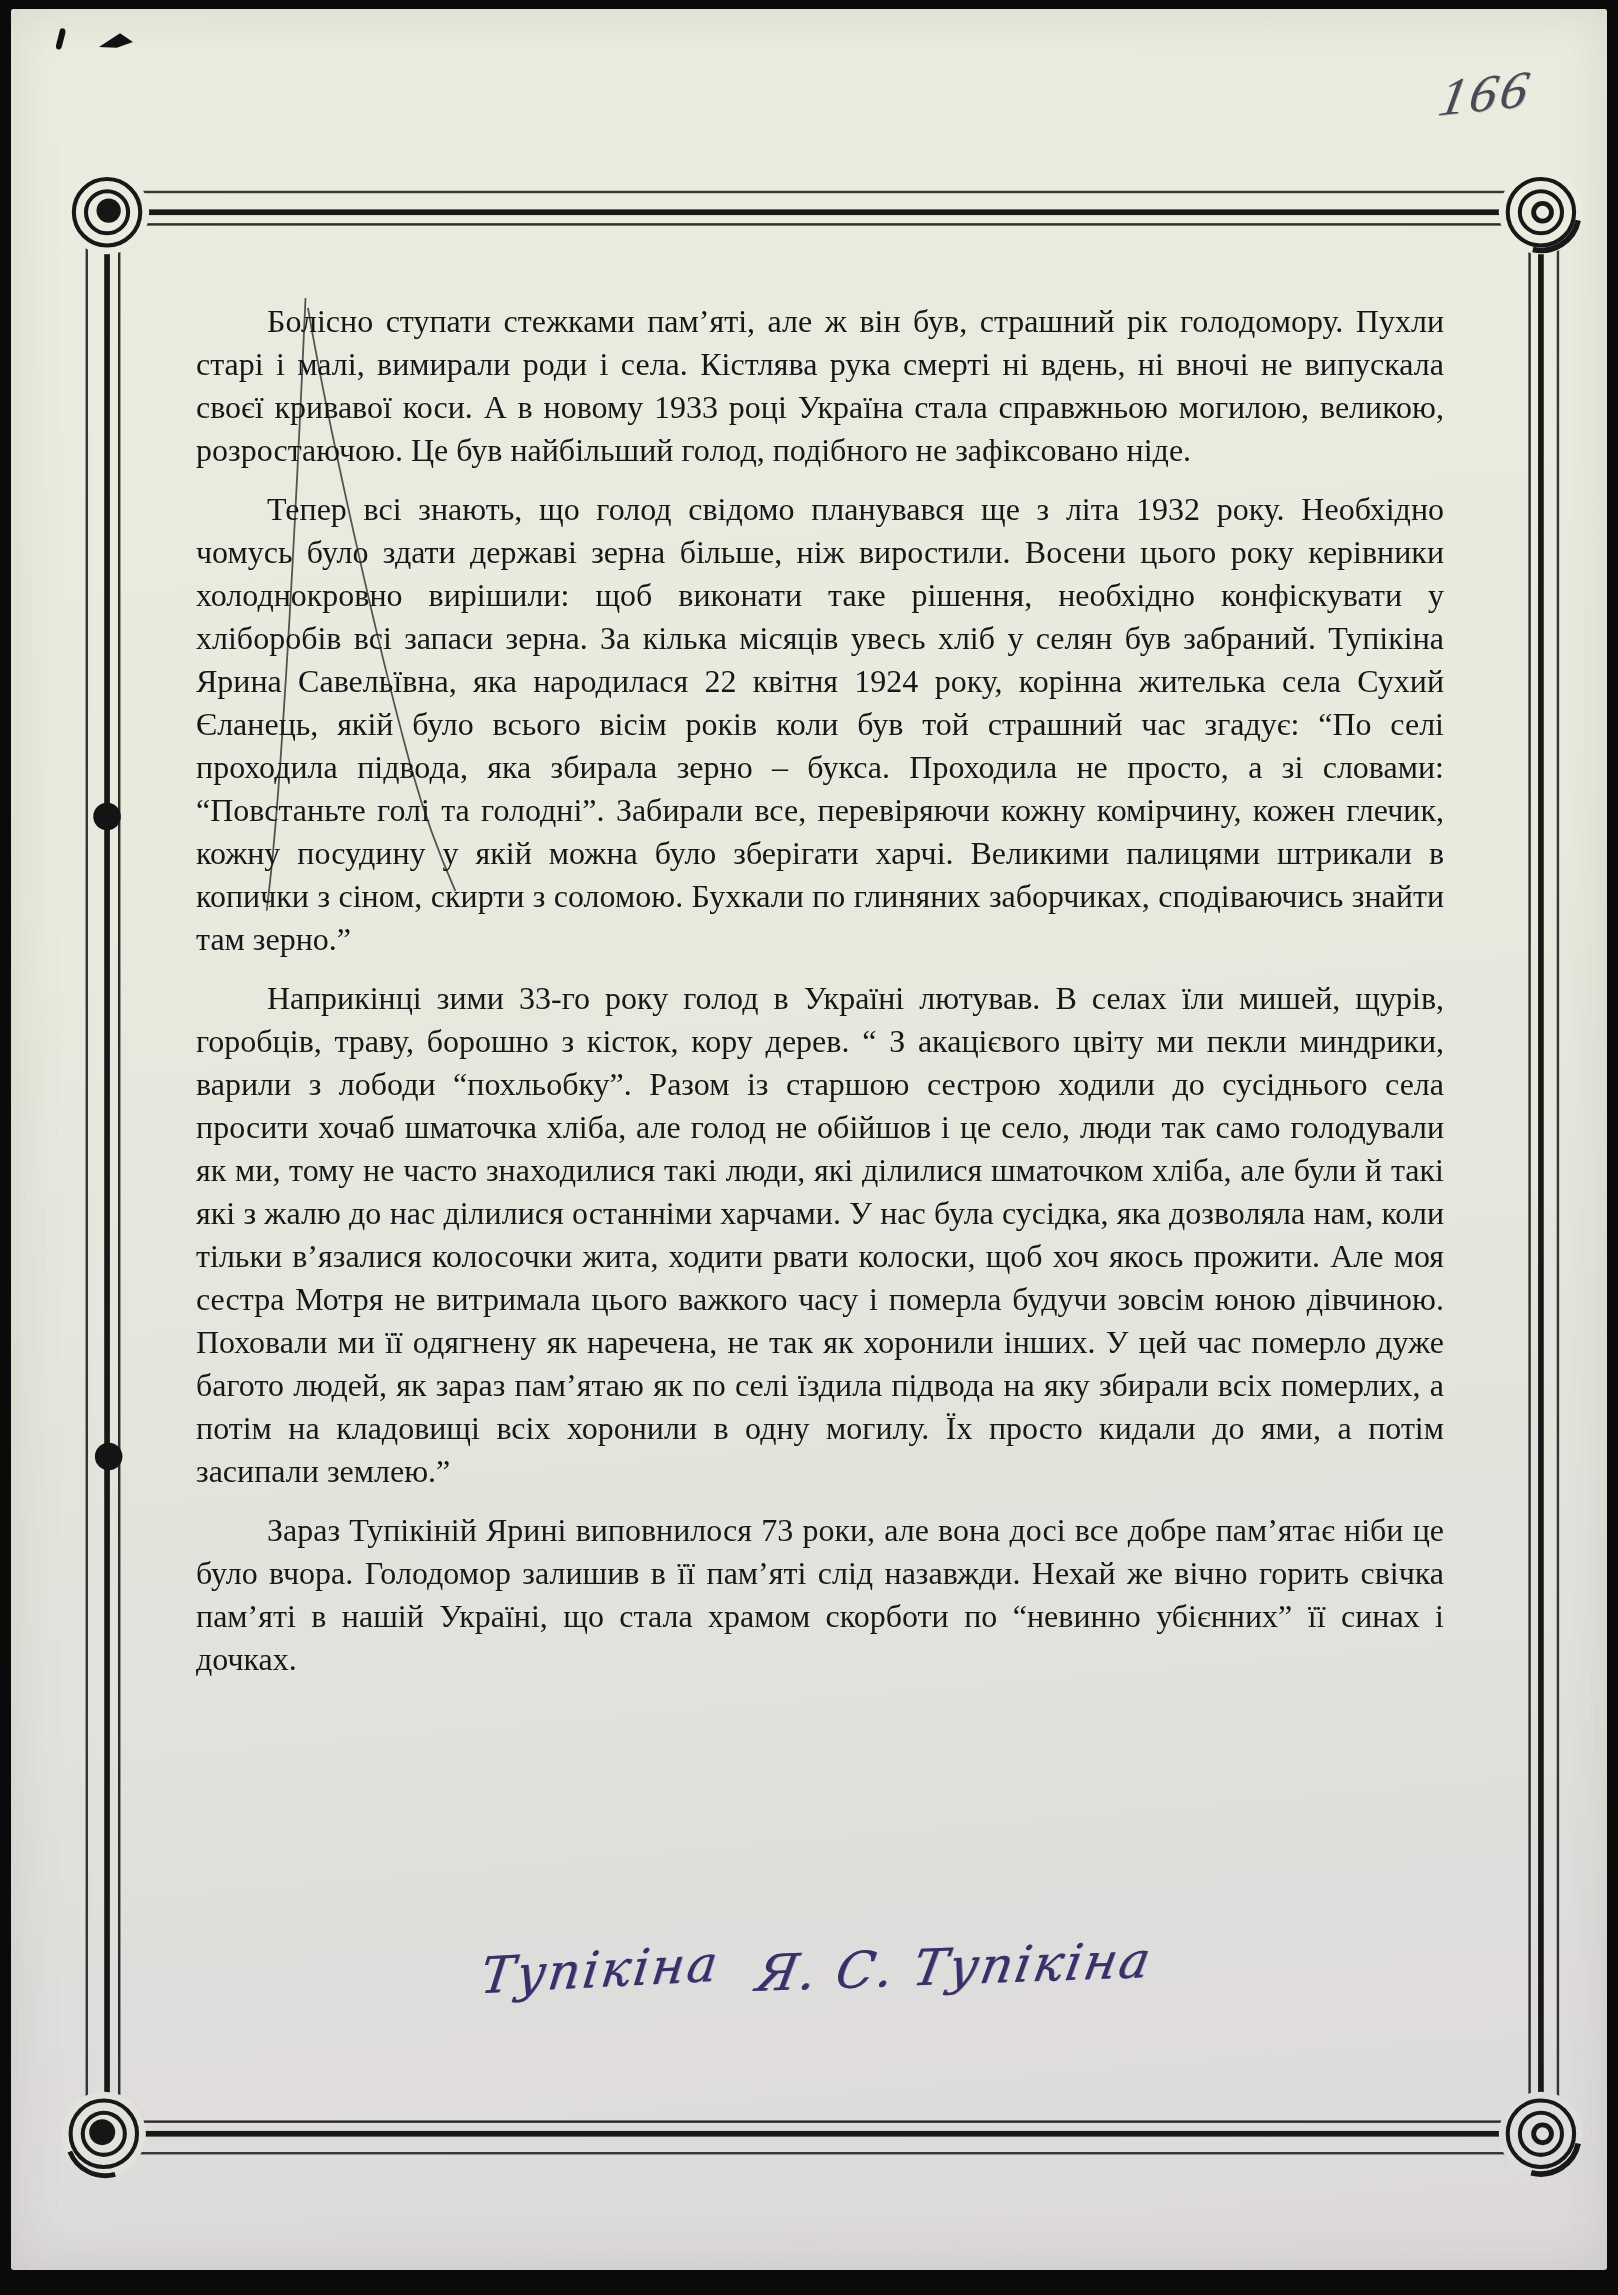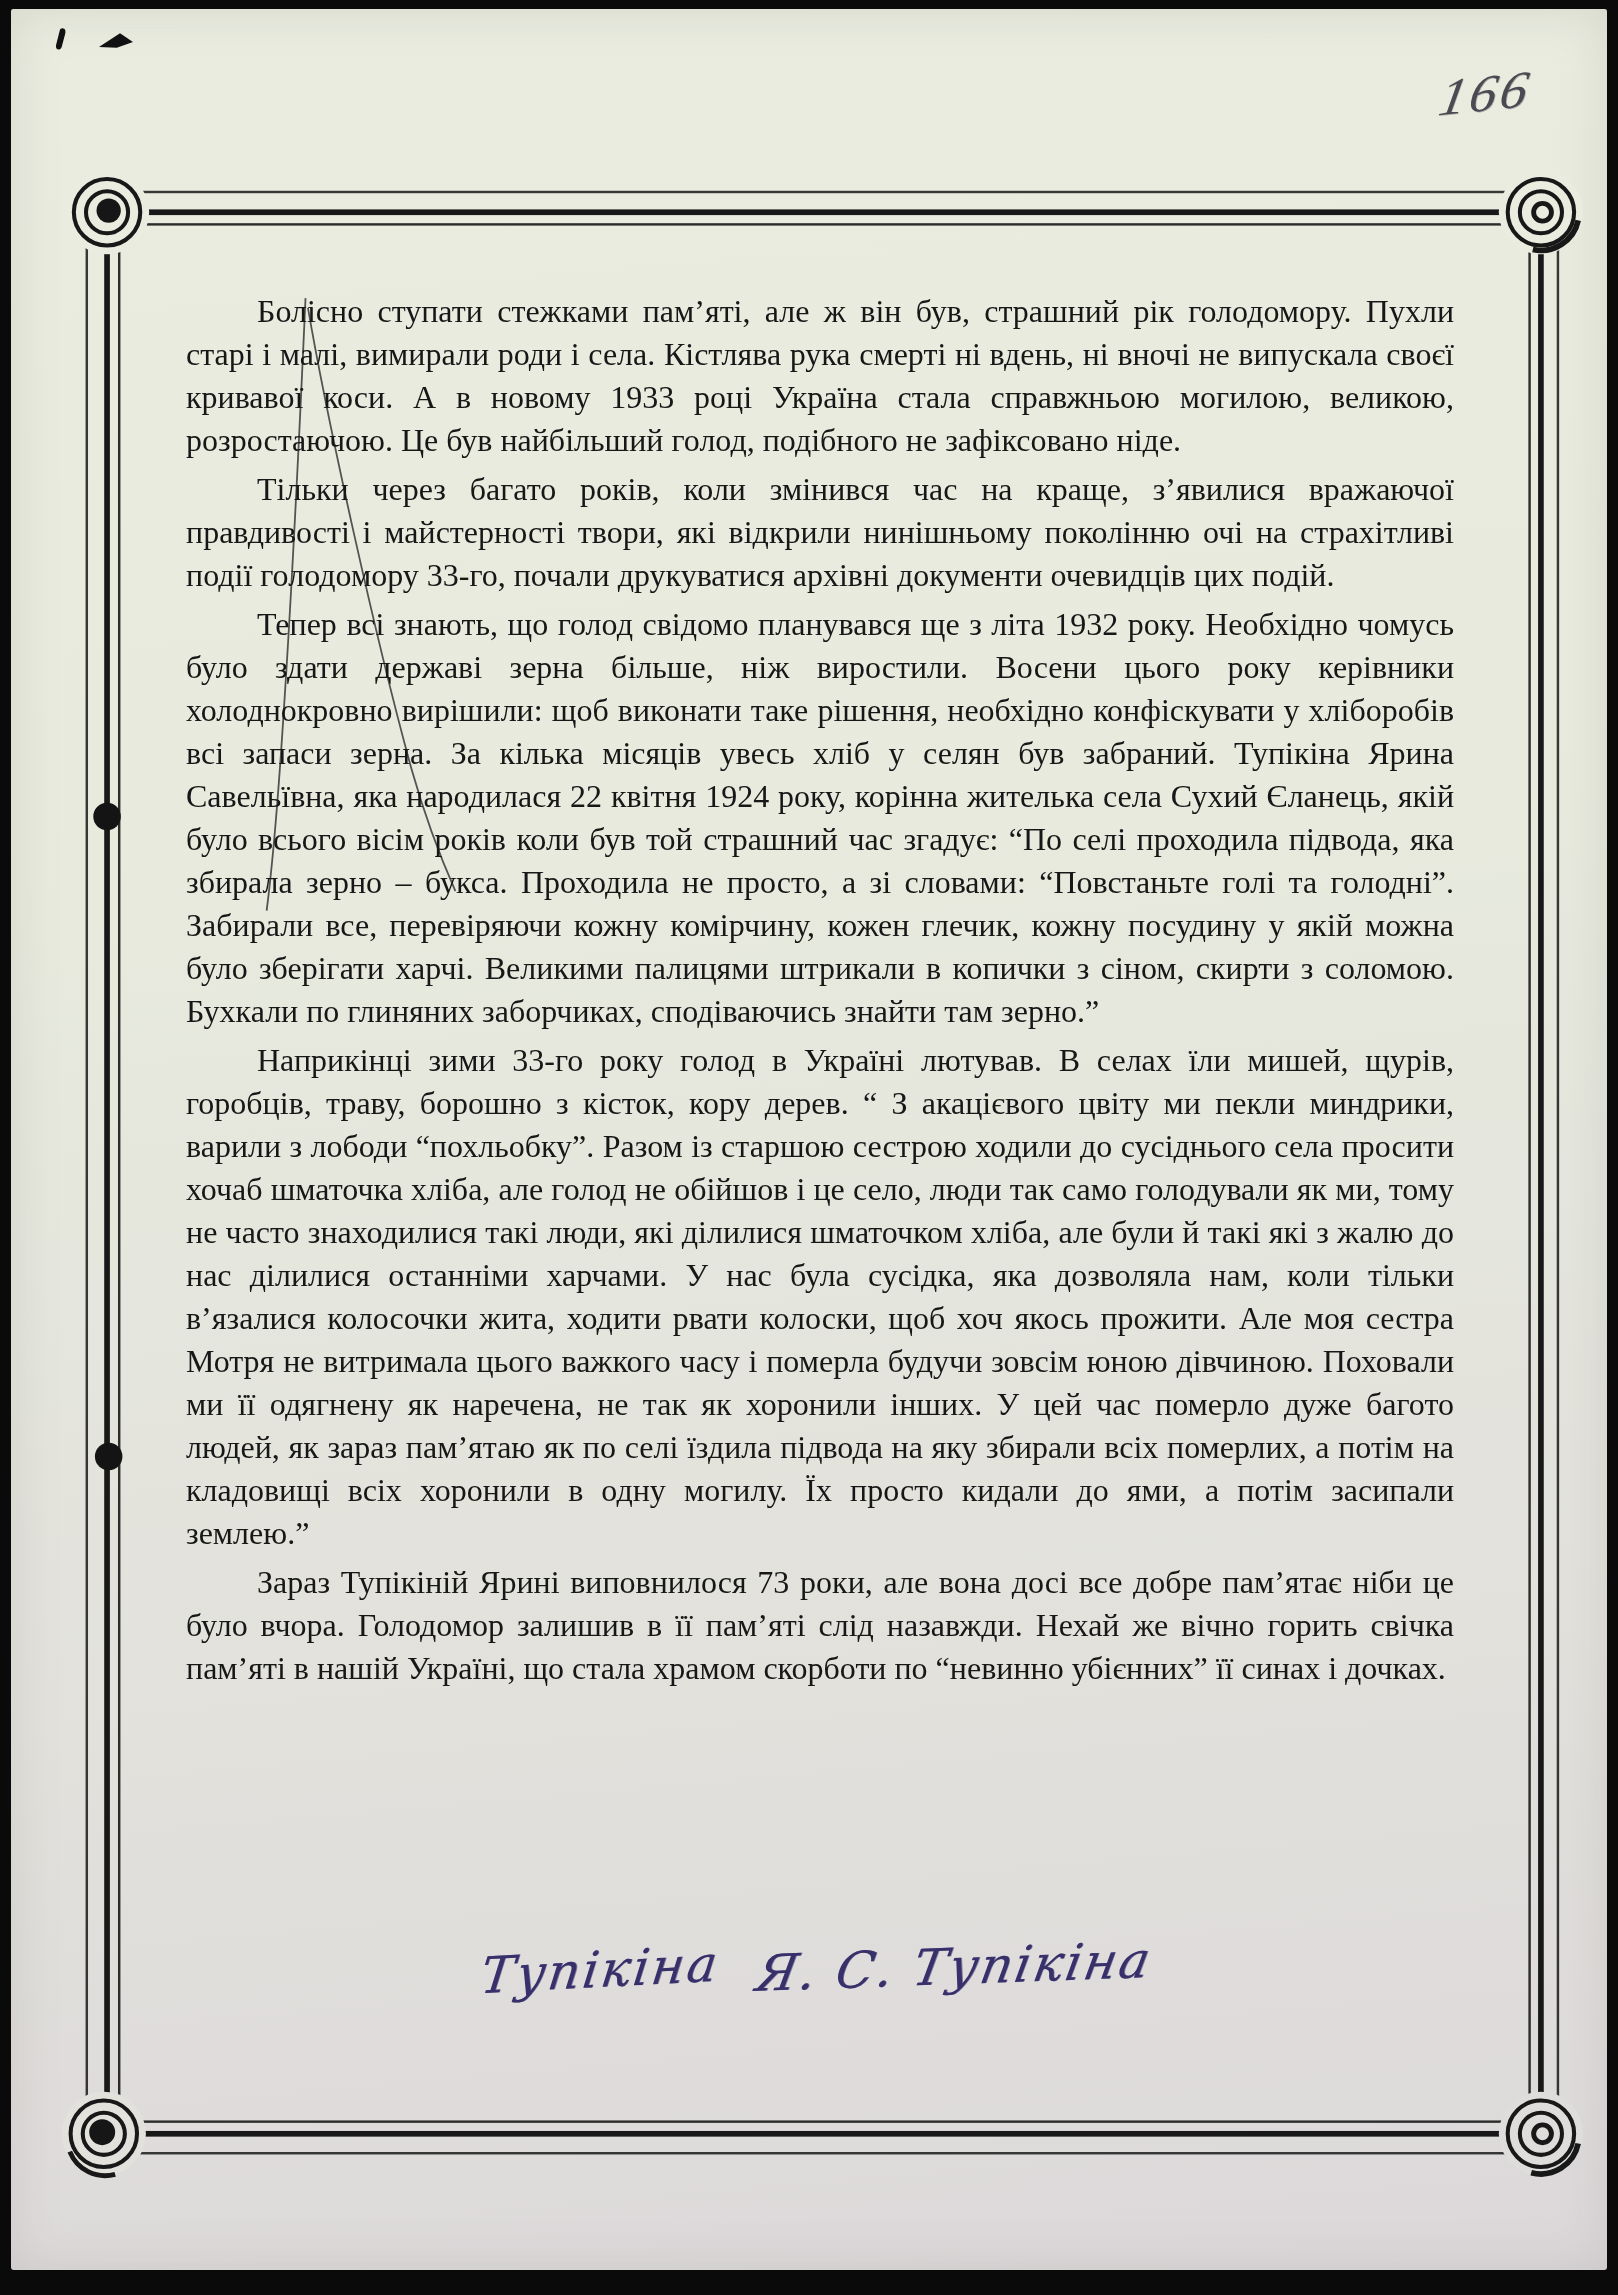--- a/index.html
+++ b/index.html
@@ -49,21 +49,21 @@
     position: absolute;
     left: 180px;
     top: 284px;
     width: 1280px;
     color: var(--text-ink, #171717);
     font-size: 32px;
     line-height: 43px;
     text-align: justify;
   }
   .letter-text p {
-    margin: 6px;
+    margin: 16px;
     text-indent: 71px;
   }
   .signatures {
     position: absolute;
     left: 180px;
     top: 1938px;
     width: 1280px;
     height: 97px;
   }
   .signature {
@@ -141,21 +141,20 @@
     <g fill="#111">
       <path d="M 74 36 c 5 -3 8 1 6 7 l -4 15 c -2 5 -8 4 -7 -2 z"></path>
       <path d="M 122 58 l 26 -17 l 16 11 l -20 7 z"></path>
     </g>
   </svg>
 
   <div class="page-number">166</div>
 
   <div class="letter-text">
     <p>Болісно ступати стежками пам’яті, але ж він був, страшний рік голодомору. Пухли старі і малі, вимирали роди і села. Кістлява рука смерті ні вдень, ні вночі не випускала своєї кривавої коси. А в новому 1933 році Україна стала справжньою могилою, великою, розростаючою. Це був найбільший голод, подібного не зафіксовано ніде.</p>
-    <p>Тільки через багато років, коли змінився час на краще, з’явилися вражаючої правдивості і майстерності твори, які відкрили нинішньому поколінню очі на страхітливі події голодомору 33-го, почали друкуватися архівні документи очевидців цих подій.</p>
     <p>Тепер всі знають, що голод свідомо планувався ще з літа 1932 року. Необхідно чомусь було здати державі зерна більше, ніж виростили. Восени цього року керівники холоднокровно вирішили: щоб виконати таке рішення, необхідно конфіскувати у хліборобів всі запаси зерна. За кілька місяців увесь хліб у селян був забраний. Тупікіна Ярина Савельївна, яка народилася 22 квітня 1924 року, корінна жителька села Сухий Єланець, якій було всього вісім років коли був той страшний час згадує: “По селі проходила підвода, яка збирала зерно – букса. Проходила не просто, а зі словами: “Повстаньте голі та голодні”. Забирали все, перевіряючи кожну комірчину, кожен глечик, кожну посудину у якій можна було зберігати харчі. Великими палицями штрикали в копички з сіном, скирти з соломою. Бухкали по глиняних заборчиках, сподіваючись знайти там зерно.”</p>
     <p>Наприкінці зими 33-го року голод в Україні лютував. В селах їли мишей, щурів, горобців, траву, борошно з кісток, кору дерев. “ З акацієвого цвіту ми пекли миндрики, варили з лободи “похльобку”. Разом із старшою сестрою ходили до сусіднього села просити хочаб шматочка хліба, але голод не обійшов і це село, люди так само голодували як ми, тому не часто знаходилися такі люди, які ділилися шматочком хліба, але були й такі які з жалю до нас ділилися останніми харчами. У нас була сусідка, яка дозволяла нам, коли тільки в’язалися колосочки жита, ходити рвати колоски, щоб хоч якось прожити. Але моя сестра Мотря не витримала цього важкого часу і померла будучи зовсім юною дівчиною. Поховали ми її одягнену як наречена, не так як хоронили інших. У цей час померло дуже багото людей, як зараз пам’ятаю як по селі їздила підвода на яку збирали всіх померлих, а потім на кладовищі всіх хоронили в одну могилу. Їх просто кидали до ями, а потім засипали землею.”</p>
     <p>Зараз Тупікіній Ярині виповнилося 73 роки, але вона досі все добре пам’ятає ніби це було вчора. Голодомор залишив в її пам’яті слід назавжди. Нехай же вічно горить свічка пам’яті в нашій Україні, що стала храмом скорботи по “невинно убієнних” її синах і дочках.</p>
   </div>
 
   <div class="signatures">
     <span class="signature left">Тупікіна</span>
     <span class="signature right">Я. С. Тупікіна</span>
   </div>
 

